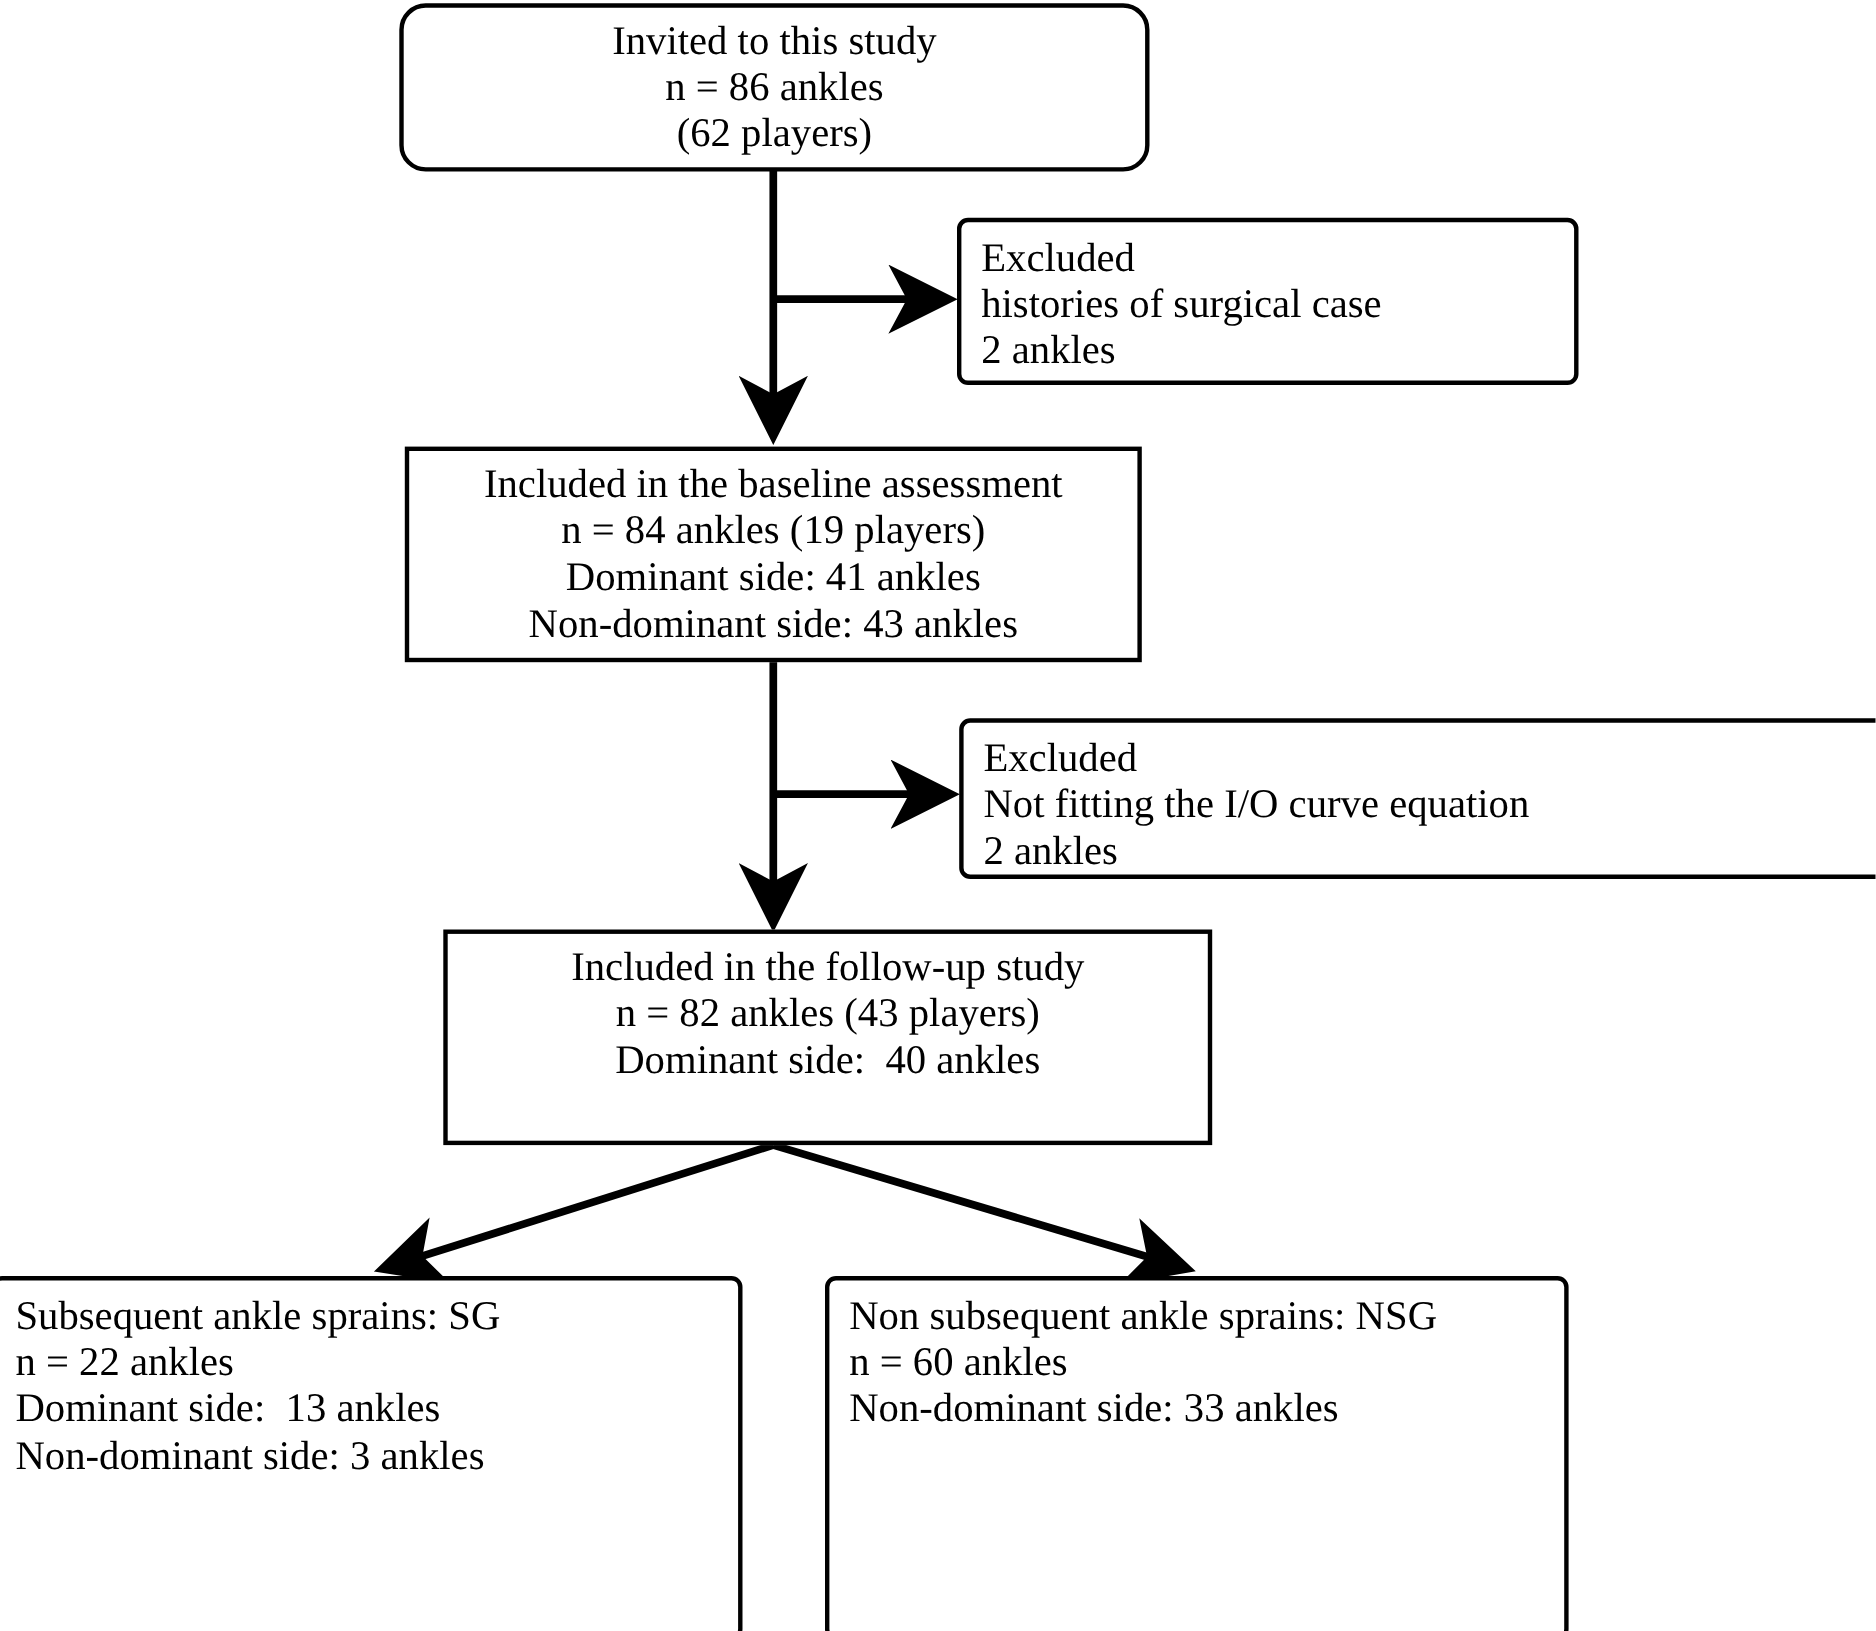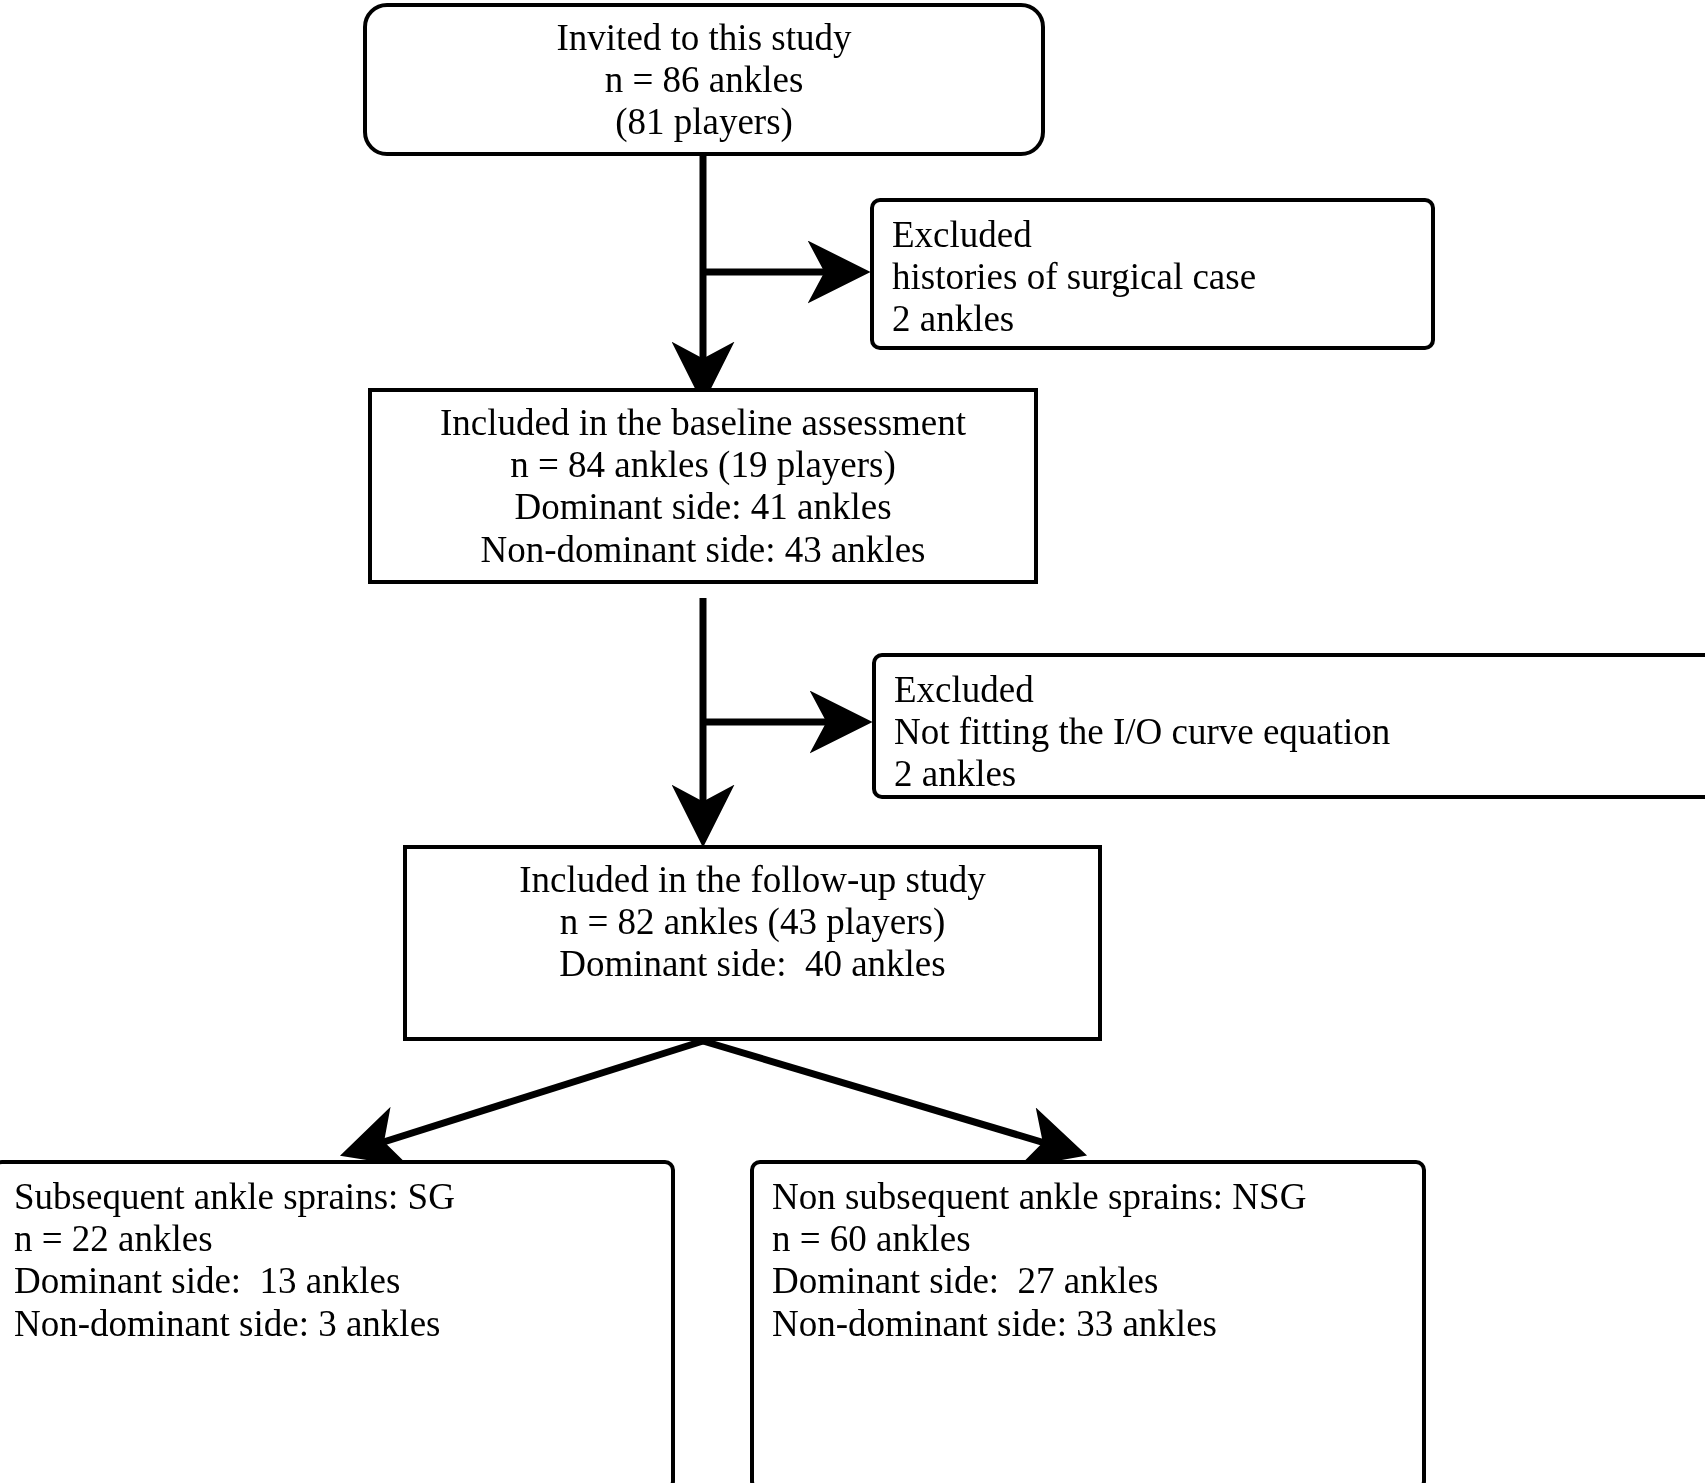--- a/index.html
+++ b/index.html
@@ -50,30 +50,30 @@
     </g>
 
     <g>
       <path d="M703,1041 L1075,1152" stroke="#000" stroke-width="7" fill="none" marker-end="url(#ah)"></path>
     </g>
   </svg>
 
   <div class="node pad-c ctr" style="left:363px;top:3px;width:682px;height:153px;border-radius:24px;">
     <div class="line">Invited to this study</div>
     <div class="line">n = 86 ankles</div>
-    <div class="line">(81 players)</div>
+    <div class="line">(62 players)</div>
   </div>
 
   <div class="node pad-l lft" style="left:870px;top:198px;width:565px;height:152px;">
     <div class="line">Excluded</div>
     <div class="line">histories of surgical case</div>
     <div class="line">2 ankles</div>
   </div>
 
-  <div class="node pad-c ctr" style="left:368px;top:388px;width:670px;height:196px;">
+  <div class="node pad-c ctr" style="left:368px;top:406px;width:670px;height:196px;">
     <div class="line">Included in the baseline assessment</div>
     <div class="line">n = 84 ankles (19 players)</div>
     <div class="line">Dominant side: 41 ankles</div>
     <div class="line">Non-dominant side: 43 ankles</div>
   </div>
 
   <div class="node pad-l lft" style="left:872px;top:653px;width:850px;height:146px;">
     <div class="line">Excluded</div>
     <div class="line">Not fitting the I/O curve equation</div>
     <div class="line">2 ankles</div>
@@ -88,17 +88,16 @@
   <div class="node pad-l lft" style="left:-8px;top:1160px;width:683px;height:331px;">
     <div class="line">Subsequent ankle sprains: SG</div>
     <div class="line">n = 22 ankles</div>
     <div class="line">Dominant side:  13 ankles</div>
     <div class="line">Non-dominant side: 3 ankles</div>
   </div>
 
   <div class="node pad-l lft" style="left:750px;top:1160px;width:676px;height:331px;">
     <div class="line">Non subsequent ankle sprains: NSG</div>
     <div class="line">n = 60 ankles</div>
-    <div class="line">Dominant side:  27 ankles</div>
     <div class="line">Non-dominant side: 33 ankles</div>
   </div>
 
 </div>
 
 </body></html>

